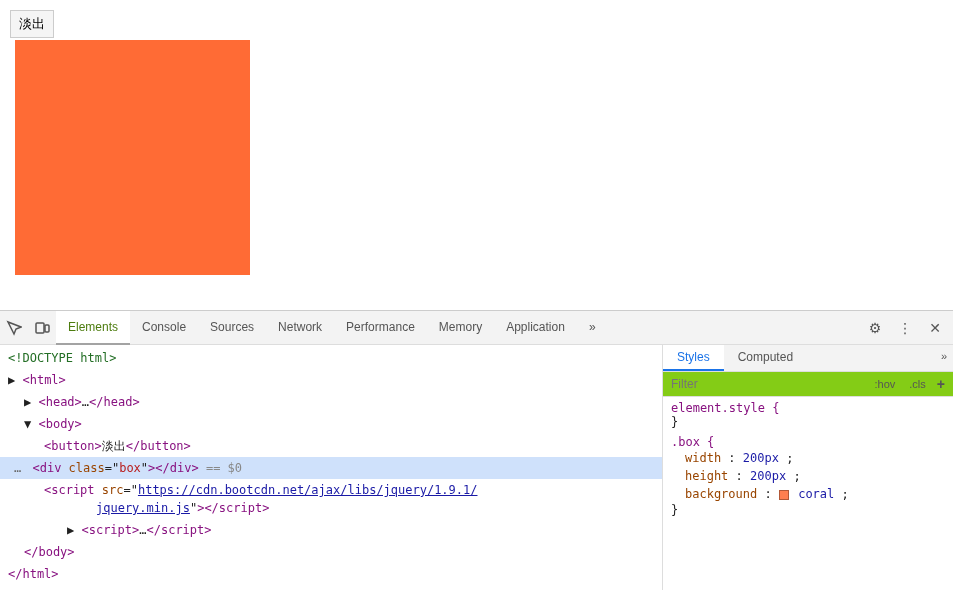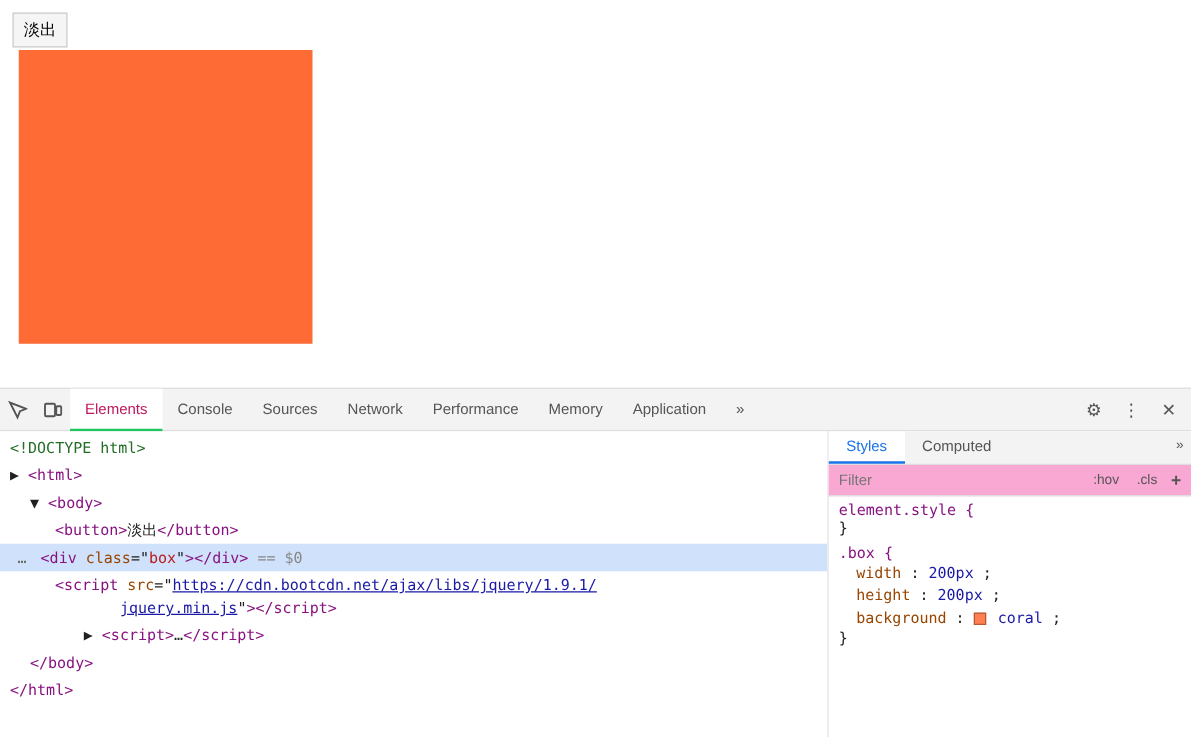--- a/index.html
+++ b/index.html
@@ -71,22 +71,22 @@
       cursor: pointer;
       color: #555;
       white-space: nowrap;
       border-bottom: 2px solid transparent;
       height: 34px;
       display: flex;
       align-items: center;
     }
 
     .dt-tab.active {
-      color: #be185d;
-      border-bottom: 2px solid #22c55e;
+      color: #4d7c0f;
+      border-bottom: 2px solid #a3a3a3;
       background: #fff;
     }
 
     .dt-spacer { flex: 1; }
 
     .dt-toolbar-right {
       display: flex;
       align-items: center;
       gap: 2px;
       padding-right: 4px;
@@ -168,21 +168,21 @@
       color: #555;
       margin-left: auto;
     }
 
     
     #styles-filter-bar {
       display: flex;
       align-items: center;
       border-bottom: 1px solid #ddd;
       padding: 2px 4px;
-      background: #f9a8d4;
+      background: #84cc16;
       flex-shrink: 0;
     }
 
     #styles-filter-input {
       flex: 1;
       border: none;
       outline: none;
       font-size: 12px;
       padding: 2px 4px;
       background: transparent;
@@ -294,20 +294,24 @@
 
       <div class="dom-line">
         <span class="dom-comment">&lt;!DOCTYPE html&gt;</span>
       </div>
 
       <div class="dom-line">
         <span class="dom-triangle">▶</span>
         <span class="dom-tag">&lt;html&gt;</span>
       </div>
 
+      <div class="dom-line" style="padding-left: 24px;">
+        <span class="dom-triangle">▶</span>
+        <span class="dom-tag">&lt;head&gt;</span><span class="dom-ellipsis">…</span><span class="dom-tag">&lt;/head&gt;</span>
+      </div>
 
       <div class="dom-line" style="padding-left: 24px;">
         <span class="dom-triangle">▼</span>
         <span class="dom-tag">&lt;body&gt;</span>
       </div>
 
       <div class="dom-line" style="padding-left: 44px;">
         <span class="dom-tag">&lt;button&gt;</span><span class="dom-text">淡出</span><span class="dom-tag">&lt;/button&gt;</span>
       </div>
 

